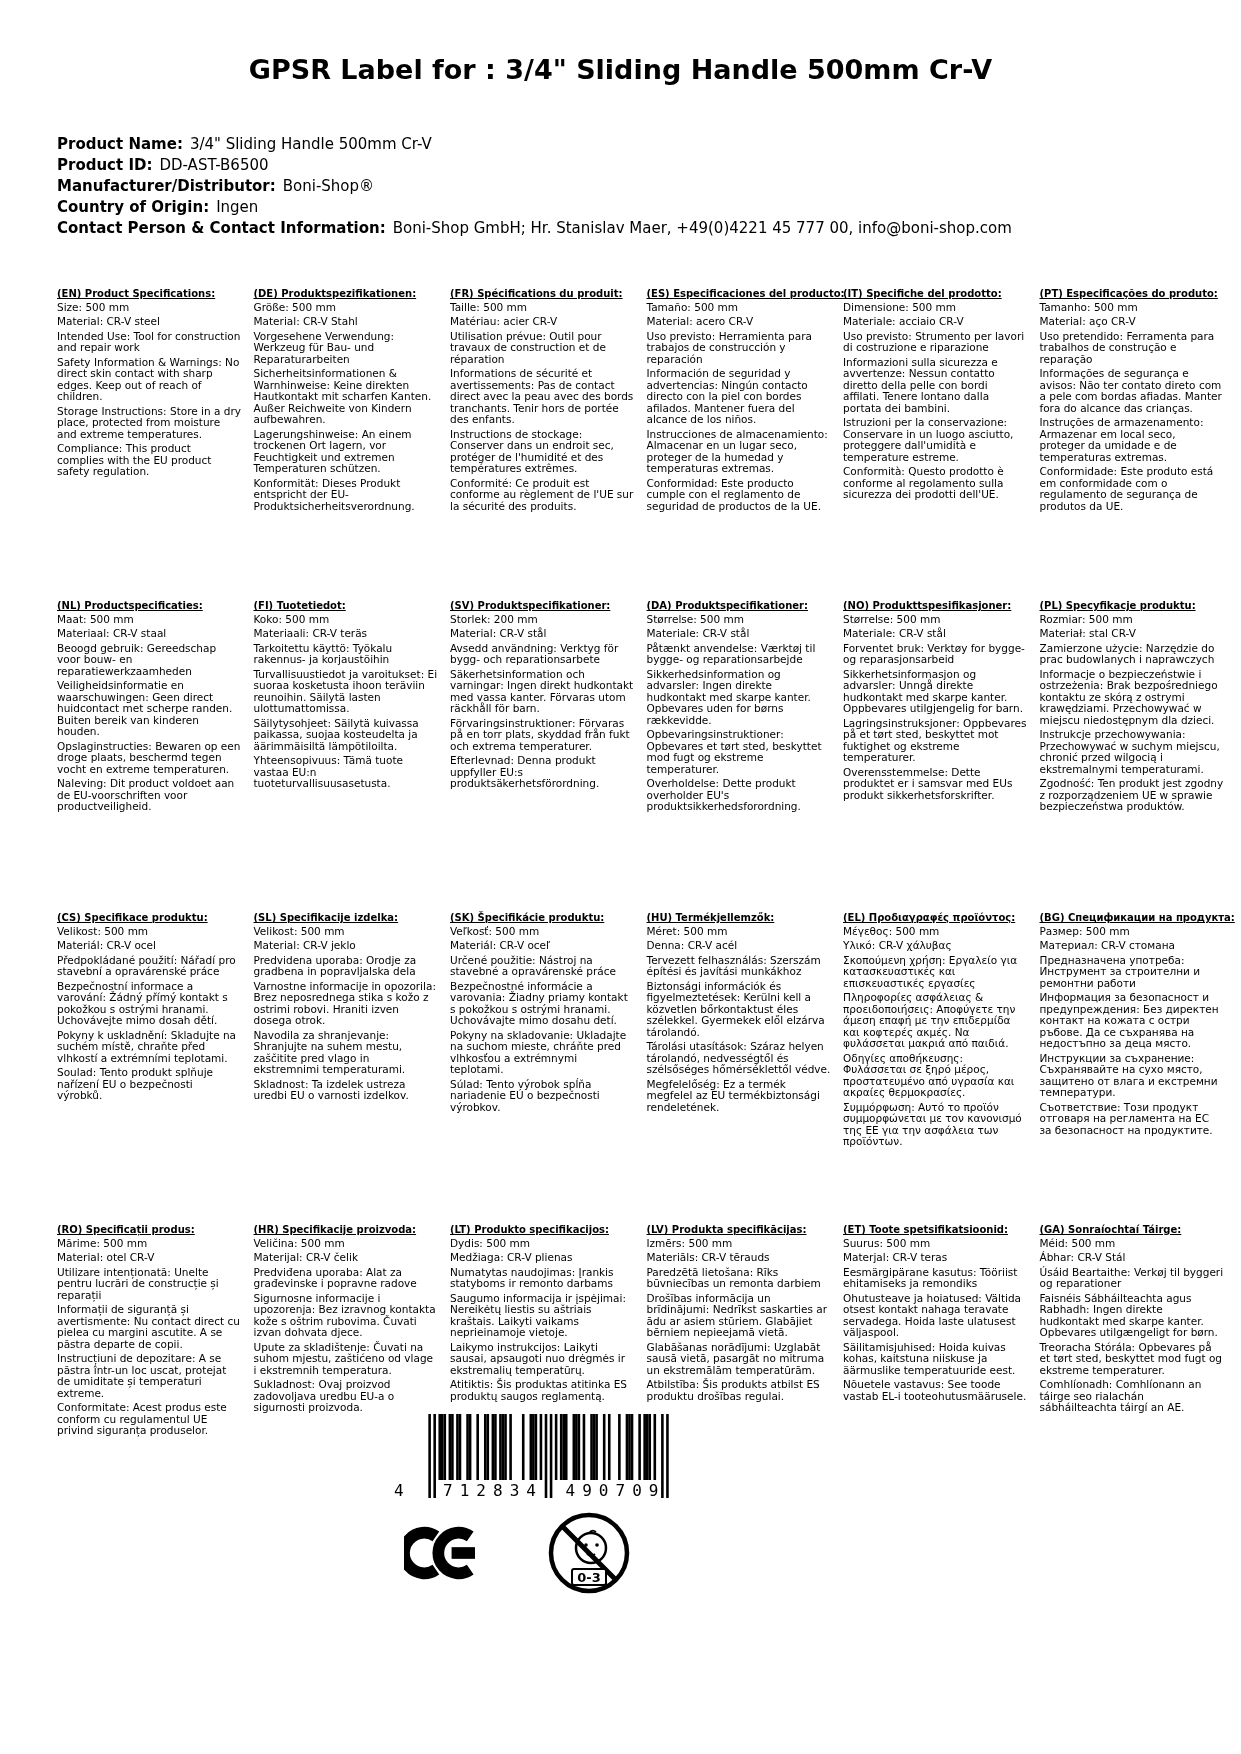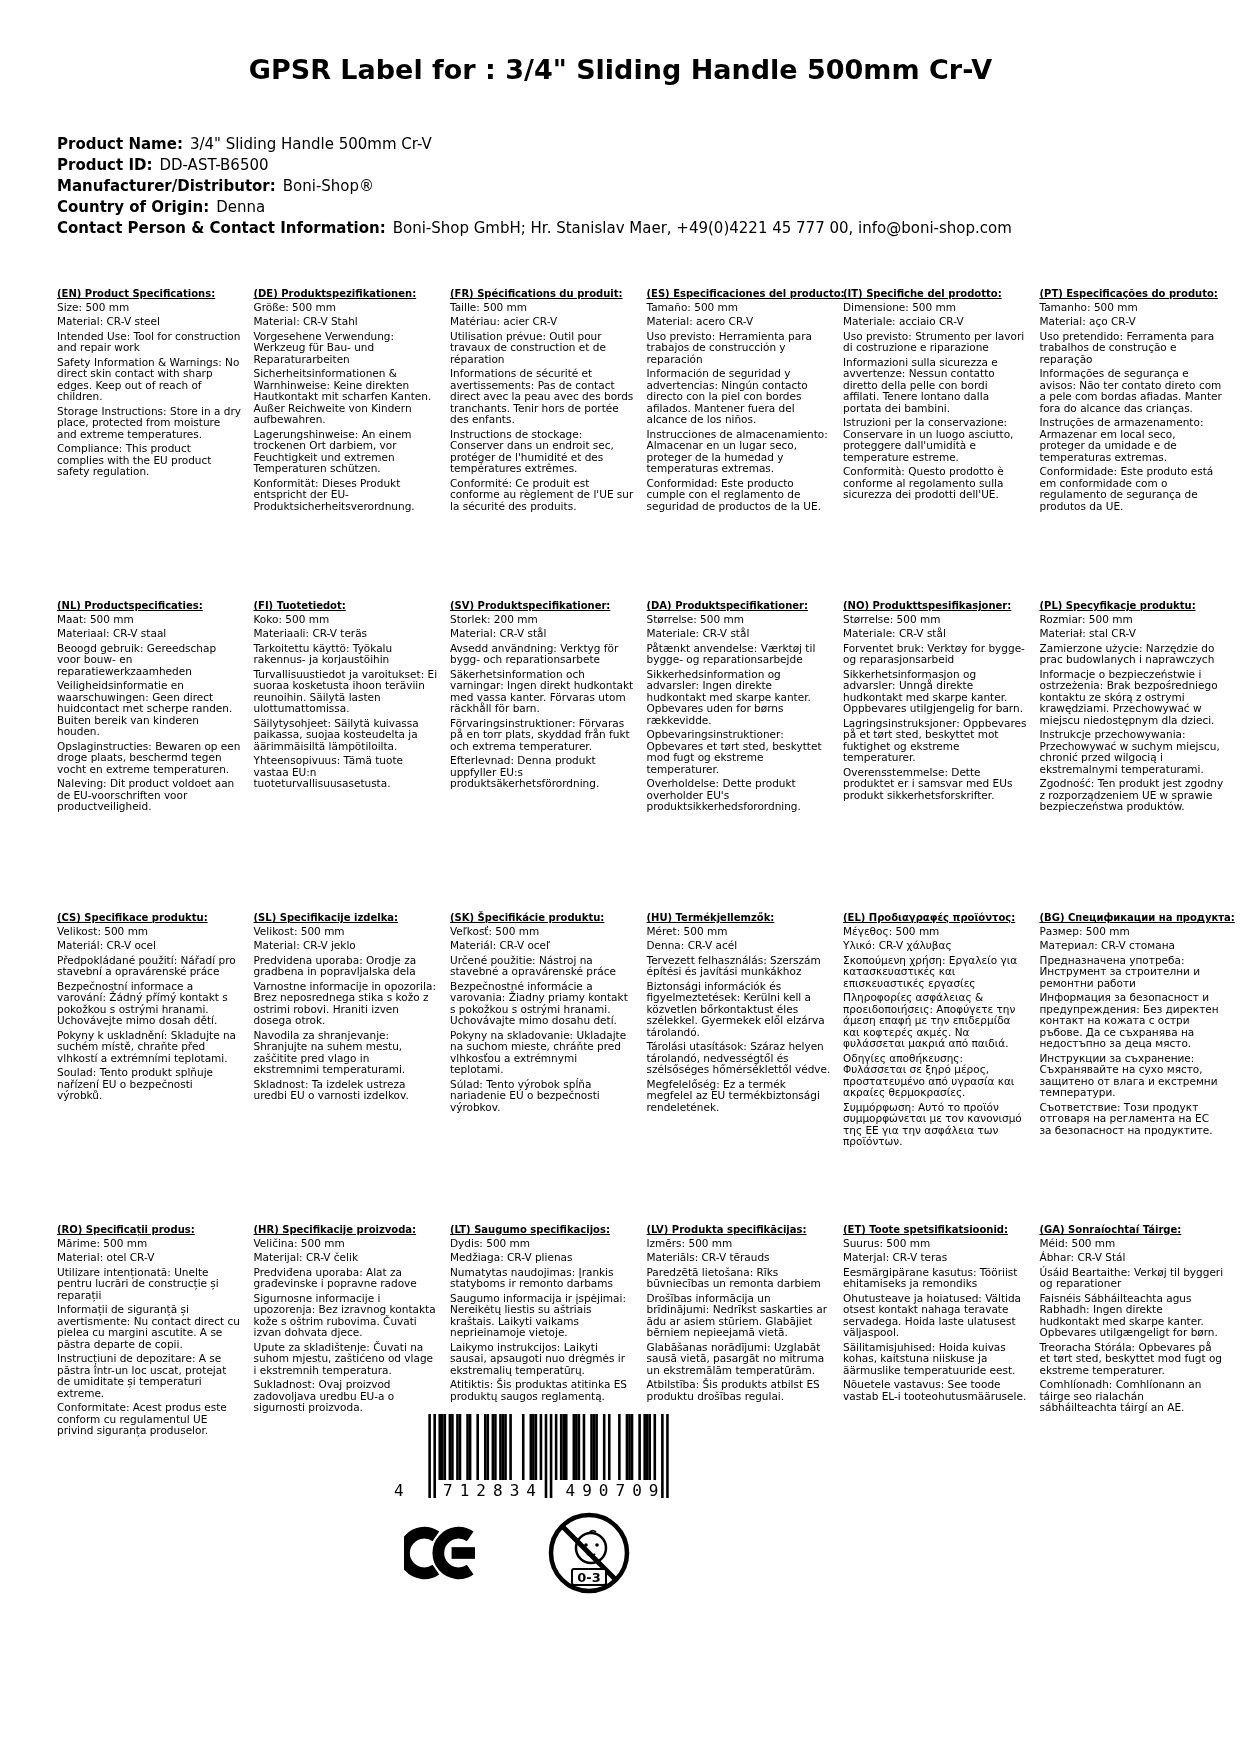--- a/index.html
+++ b/index.html
@@ -46,21 +46,21 @@
     <div class="info-line">
       <span class="lbl">Product Name:</span><span>3/4" Sliding Handle 500mm Cr-V</span>
     </div>
     <div class="info-line">
       <span class="lbl">Product ID:</span><span>DD-AST-B6500</span>
     </div>
     <div class="info-line">
       <span class="lbl">Manufacturer/Distributor:</span><span>Boni-Shop®</span>
     </div>
     <div class="info-line">
-      <span class="lbl">Country of Origin:</span><span>Denna</span>
+      <span class="lbl">Country of Origin:</span><span>Ingen</span>
     </div>
     <div class="info-line">
       <span class="lbl">Contact Person &amp; Contact Information:</span><span>Boni-Shop GmbH; Hr. Stanislav Maer, +49(0)4221 45 777 00, info@boni-shop.com</span>
     </div>
   </div>
 
   <div class="lang-grid">
       <div class="lang-block">
       <div class="lang-title">(EN) Product Specifications:</div>
       <div>
@@ -72,21 +72,21 @@
           <p class="spec-p">Compliance: This product complies with the EU product safety regulation.</p>
         </div>
     </div>
       <div class="lang-block">
       <div class="lang-title">(DE) Produktspezifikationen:</div>
       <div>
           <p class="spec-p">Größe: 500 mm</p>
           <p class="spec-p">Material: CR-V Stahl</p>
           <p class="spec-p">Vorgesehene Verwendung: Werkzeug für Bau- und Reparaturarbeiten</p>
           <p class="spec-p">Sicherheitsinformationen &amp; Warnhinweise: Keine direkten Hautkontakt mit scharfen Kanten. Außer Reichweite von Kindern aufbewahren.</p>
-          <p class="spec-p">Lagerungshinweise: An einem trockenen Ort darbiem, vor Feuchtigkeit und extremen Temperaturen schützen.</p>
+          <p class="spec-p">Lagerungshinweise: An einem trockenen Ort lagern, vor Feuchtigkeit und extremen Temperaturen schützen.</p>
           <p class="spec-p">Konformität: Dieses Produkt entspricht der EU-Produktsicherheitsverordnung.</p>
         </div>
     </div>
       <div class="lang-block">
       <div class="lang-title">(FR) Spécifications du produit:</div>
       <div>
           <p class="spec-p">Taille: 500 mm</p>
           <p class="spec-p">Matériau: acier CR-V</p>
           <p class="spec-p">Utilisation prévue: Outil pour travaux de construction et de réparation</p>
           <p class="spec-p">Informations de sécurité et avertissements: Pas de contact direct avec la peau avec des bords tranchants. Tenir hors de portée des enfants.</p>
@@ -275,21 +275,21 @@
       <div>
           <p class="spec-p">Veličina: 500 mm</p>
           <p class="spec-p">Materijal: CR-V čelik</p>
           <p class="spec-p">Predviđena uporaba: Alat za građevinske i popravne radove</p>
           <p class="spec-p">Sigurnosne informacije i upozorenja: Bez izravnog kontakta kože s oštrim rubovima. Čuvati izvan dohvata djece.</p>
           <p class="spec-p">Upute za skladištenje: Čuvati na suhom mjestu, zaštićeno od vlage i ekstremnih temperatura.</p>
           <p class="spec-p">Sukladnost: Ovaj proizvod zadovoljava uredbu EU-a o sigurnosti proizvoda.</p>
         </div>
     </div>
       <div class="lang-block">
-      <div class="lang-title">(LT) Saugumo specifikacijos:</div>
+      <div class="lang-title">(LT) Produkto specifikacijos:</div>
       <div>
           <p class="spec-p">Dydis: 500 mm</p>
           <p class="spec-p">Medžiaga: CR-V plienas</p>
           <p class="spec-p">Numatytas naudojimas: Įrankis statyboms ir remonto darbams</p>
           <p class="spec-p">Saugumo informacija ir įspėjimai: Nereikėtų liestis su aštriais kraštais. Laikyti vaikams neprieinamoje vietoje.</p>
           <p class="spec-p">Laikymo instrukcijos: Laikyti sausai, apsaugoti nuo drėgmės ir ekstremalių temperatūrų.</p>
           <p class="spec-p">Atitiktis: Šis produktas atitinka ES produktų saugos reglamentą.</p>
         </div>
     </div>
       <div class="lang-block">

